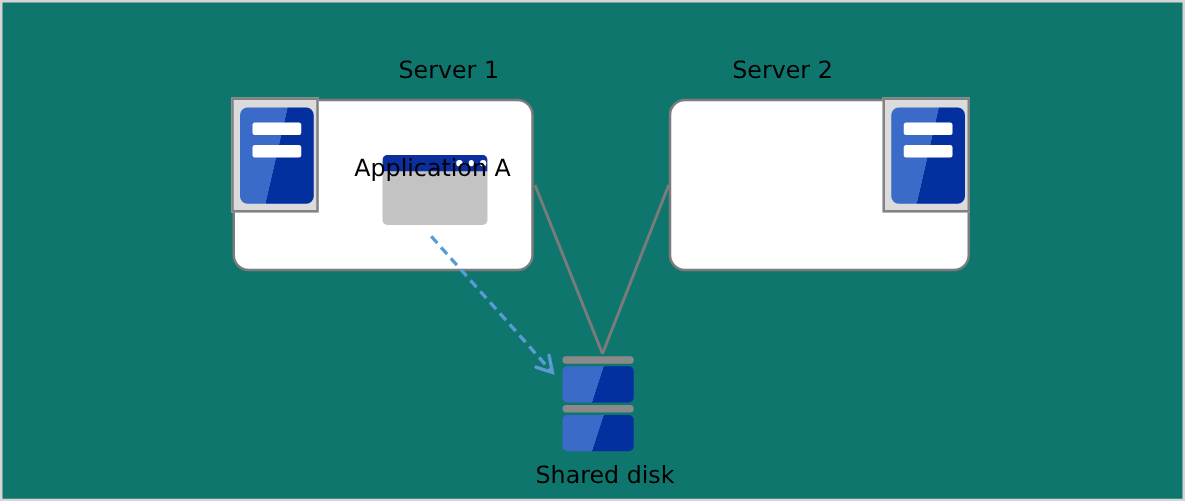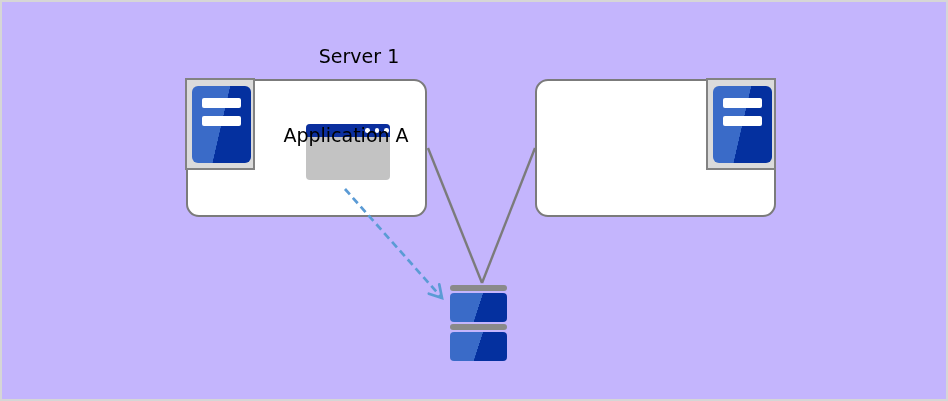--- a/index.html
+++ b/index.html
@@ -1,21 +1,21 @@
 <!DOCTYPE html>
 <html><head>
 <meta charset="utf-8">
 <style>
   html,body{margin:0;padding:0;background:#ffffff;}
   #canvas{
     position:relative;
     width:948px;height:401px;
     box-sizing:border-box;
     border:2px solid #d6d6d6;
-    background:#c4b5fd;
+    background:#0f766e;
     font-family:"DejaVu Sans","Liberation Sans",sans-serif;
     color:#000000;
     overflow:hidden;
   }
   .lbl{
     position:absolute;
     font-size:19px;
     line-height:22px;
     white-space:nowrap;
     transform:translateX(-50%);
@@ -145,15 +145,17 @@
   </div>
 
   <div id="disk-icon">
     <div class="disk-bar b1"></div>
     <div class="disk-block k1"></div>
     <div class="disk-bar b2"></div>
     <div class="disk-block k2"></div>
   </div>
 
   <div class="lbl" id="server1-label">Server 1</div>
+  <div class="lbl" id="server2-label">Server 2</div>
   <div class="lbl" id="app-label">Application A</div>
+  <div class="lbl" id="disk-label">Shared disk</div>
 
 </div>
 
 </body></html>

